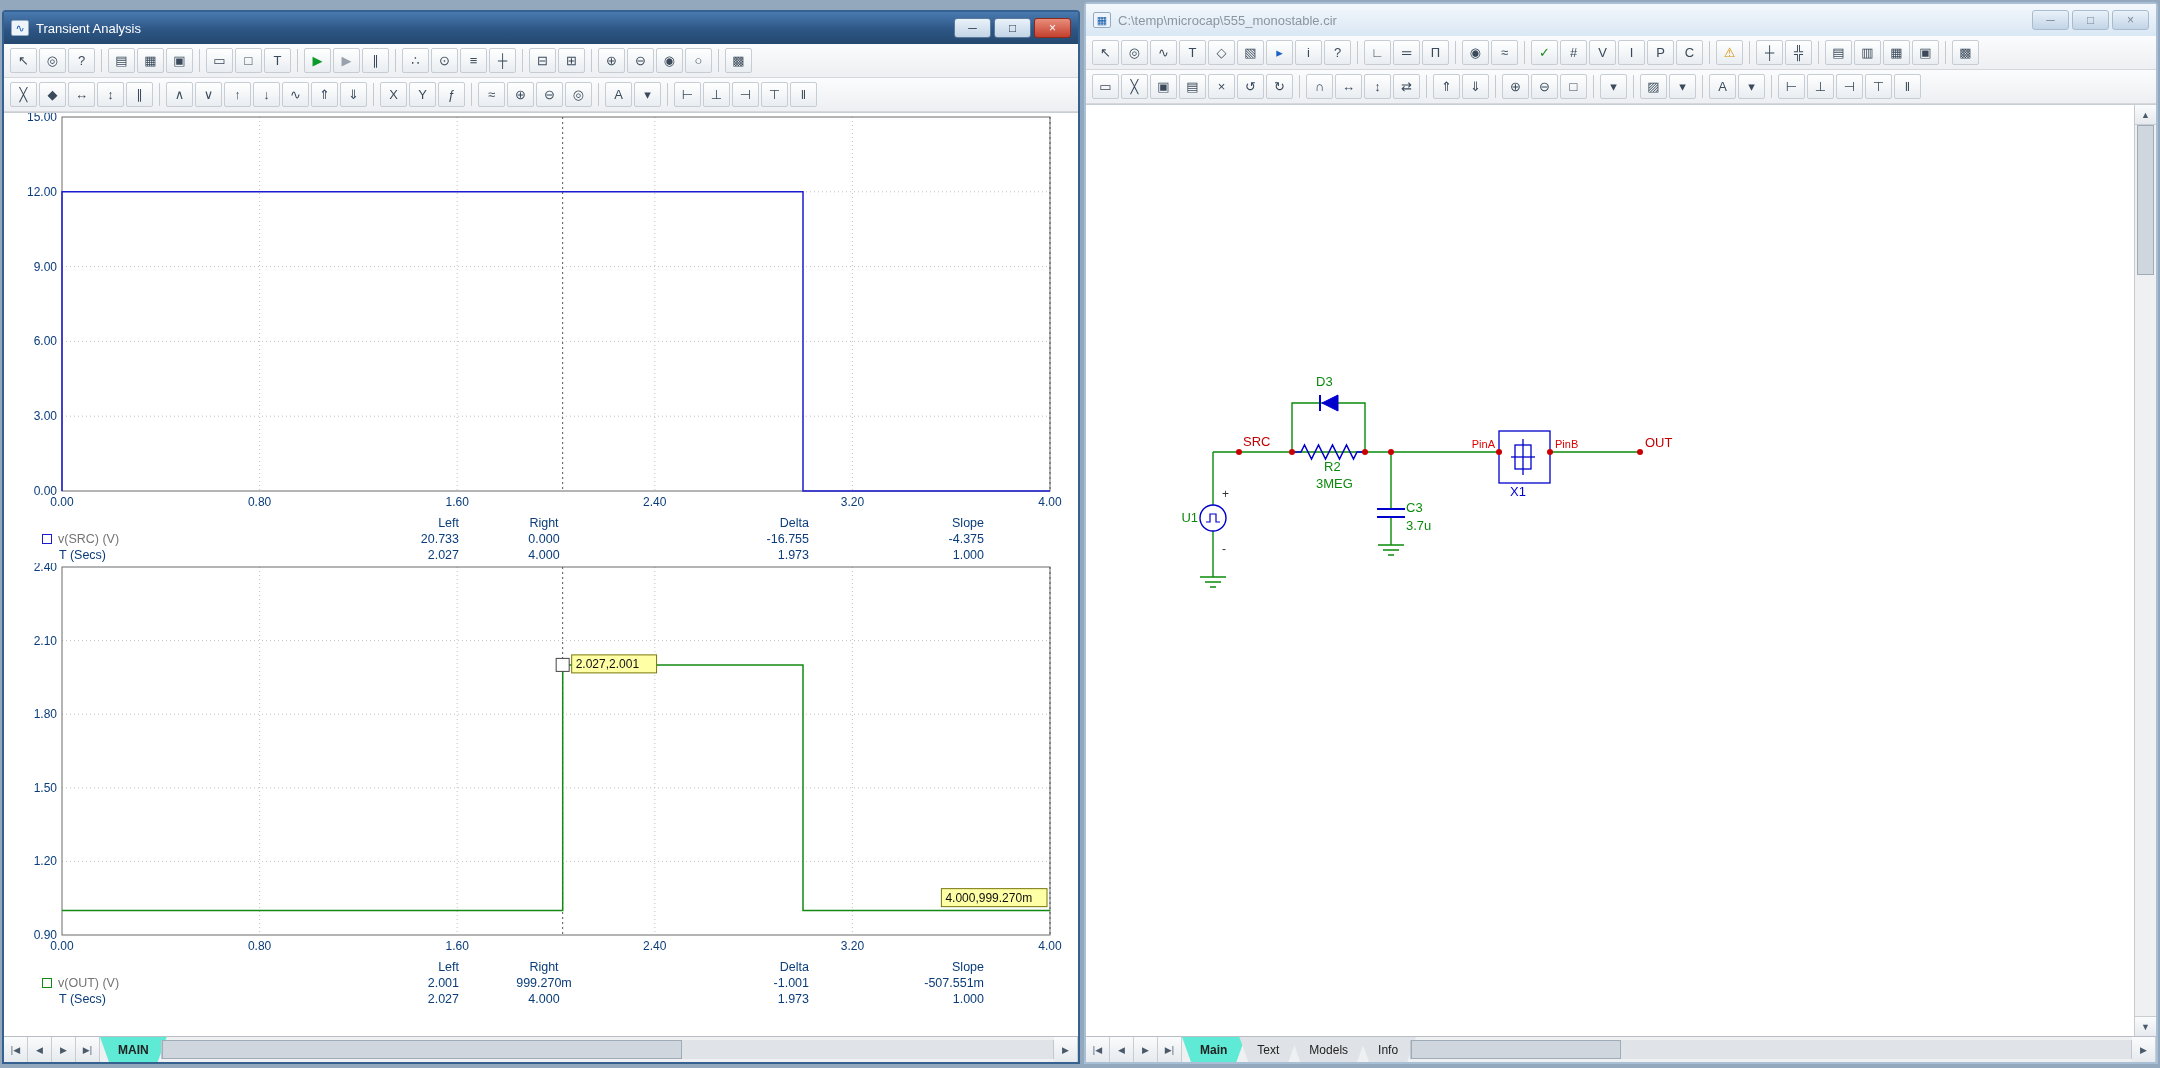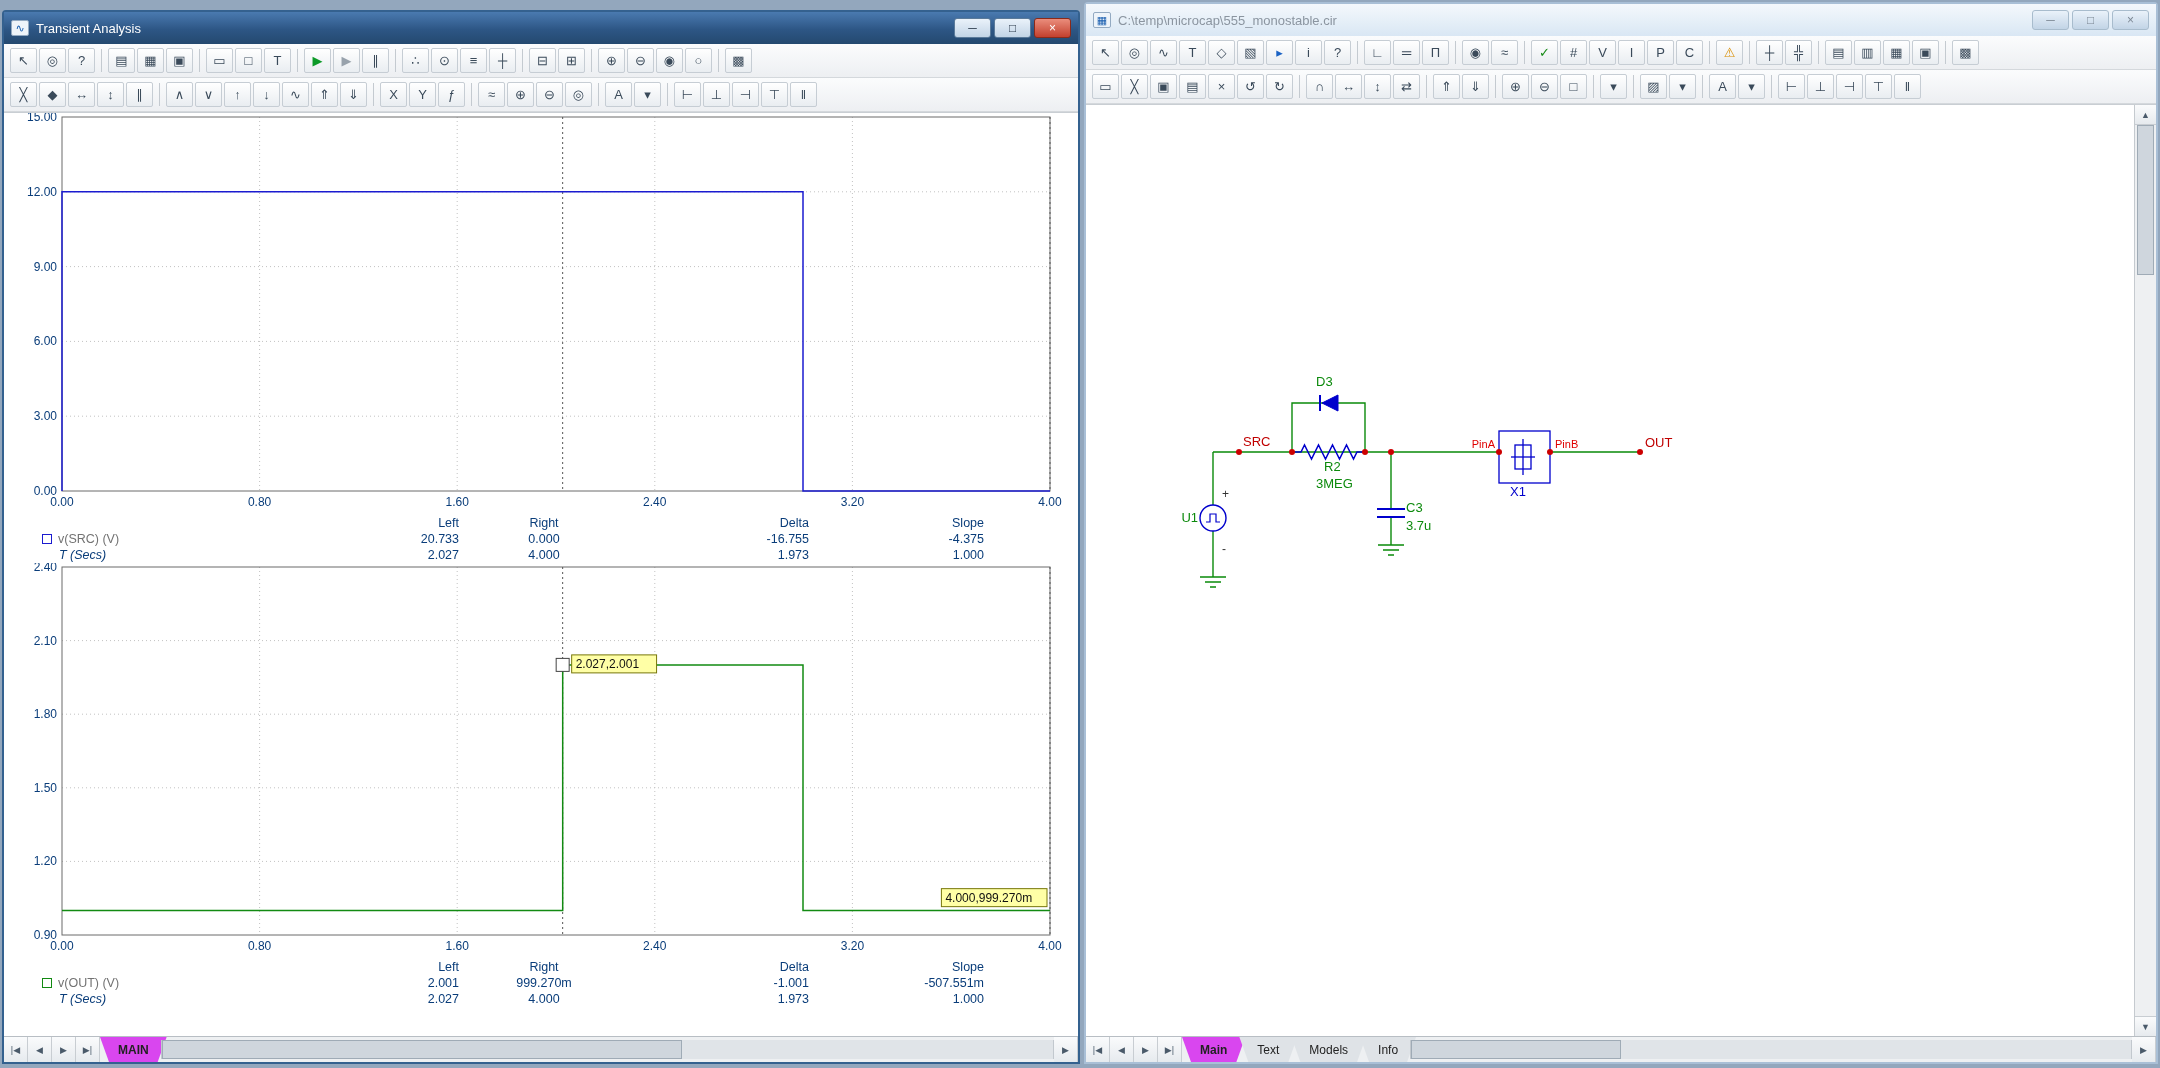--- a/index.html
+++ b/index.html
@@ -39,35 +39,35 @@
   .cursorline { stroke:#555; stroke-dasharray:2 3; stroke-width:1; }
   .tick { font-size:12px; fill:#0a3d7a; }
   .tx { text-anchor:middle; } .ty { text-anchor:end; }
   .marker { fill:#fff; stroke:#444; stroke-width:1; }
   .ann { fill:#ffffa6; stroke:#77770a; stroke-width:1; }
   .annt { font-size:12px; fill:#111; }
 
   .readout { font-size:12.5px; color:#0a3d7a; padding-top:2px; }
   .ro-row { display:flex; height:16px; line-height:16px; }
   .ro-label { width:285px; padding-left:38px; display:flex; align-items:center; gap:6px; }
-  .ro-label.ro-time { display:block; padding-left:55px;font-style:italic; }
+  .ro-label.ro-time { display:block; padding-left:55px; }
   .ro-cell { text-align:right; }
   .c1 { width:170px; } .c2 { width:170px;text-align:center; } .c3 { width:180px; } .c4 { width:175px; }
   .swatch { width:10px; height:10px; border:1px solid #555; background:#fff; display:inline-block; flex:0 0 auto; }
   .sw-src { border-color:#1b1bd0; } .sw-out { border-color:#128a12; }
   .t-src { color:#737373; } .t-out { color:#737373; }
 
   .bottombar { height:26px; flex:0 0 auto; background:#eef0f2; border-top:1px solid #b8bec4;
     display:flex; align-items:stretch; }
   .navbtns { display:flex; }
   .navbtn { min-width:24px; display:inline-flex; align-items:center; justify-content:center; font-size:9px;
     color:#4a5a6a; border-right:1px solid #c8cdd2; background:linear-gradient(#fafbfc,#e6eaee); padding:0 2px; }
   .tab { padding:0 18px; display:inline-flex; align-items:center; font-size:12px; color:#222;
     background:#dfe3e7; clip-path:polygon(0 0,100% 0,calc(100% - 9px) 100%,9px 100%); margin-right:-6px; }
-  .tab.active { background:#d946ef; font-weight:bold; }
+  .tab.active { background:#5eead4; font-weight:bold; }
   .hscroll-track { flex:1; position:relative; margin:3px 0; background:#e0e4e8;
     border:1px solid #c2c8ce; border-top:none; border-bottom:none; }
   .hscroll-thumb { position:absolute; left:0; top:0; bottom:0; width:210px; background:#cfd6dd; border:1px solid #9fabb6; }
 
   .vscroll { position:absolute; top:0; right:0; bottom:0; width:22px; background:#eef0f2;
     border-left:1px solid #c5cacf; display:flex; flex-direction:column; align-items:stretch; }
   .vbtn { height:20px; display:flex; align-items:center; justify-content:center; font-size:9px; color:#4a5a6a;
     background:linear-gradient(#fafbfc,#e6eaee); border-bottom:1px solid #c8cdd2; }
   .vbtn.bottom { border-top:1px solid #c8cdd2; border-bottom:none; }
   .vthumb { height:150px; margin:0 2px; background:#cfd6dd; border:1px solid #9fabb6; }

